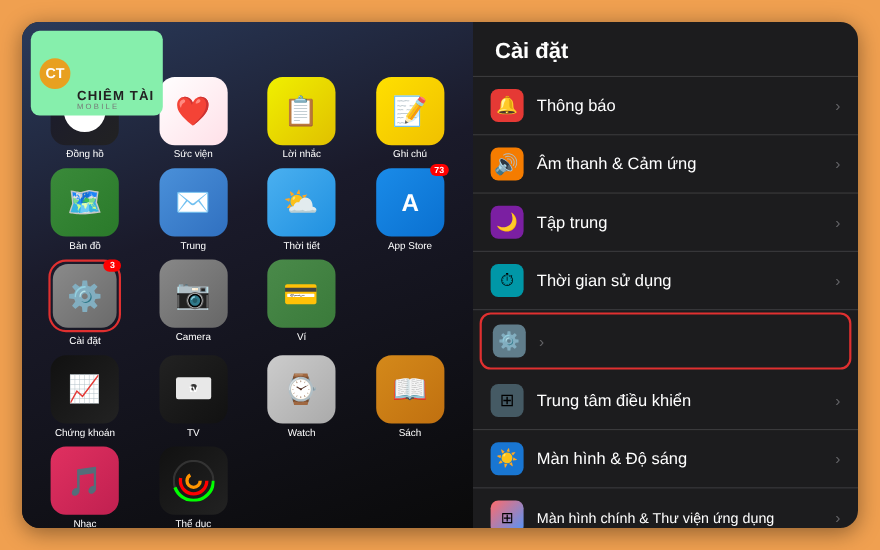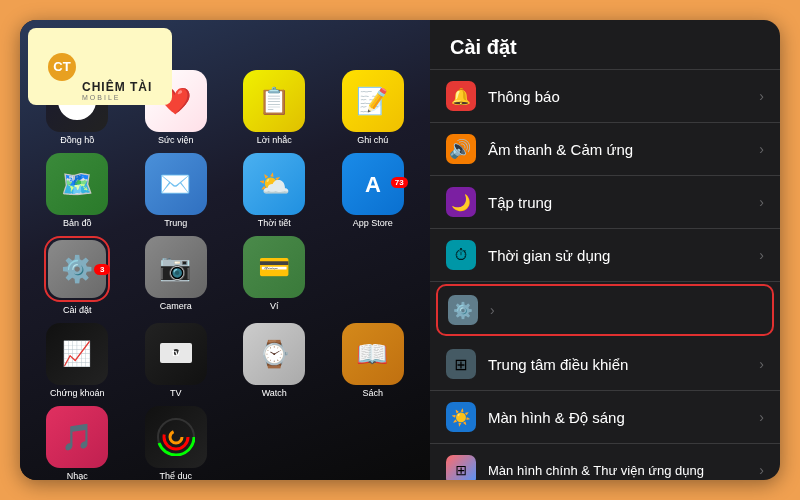--- a/index.html
+++ b/index.html
@@ -32,23 +32,23 @@
     .left-bg {
       position: absolute;
       inset: 0;
       background: linear-gradient(160deg, #2a3a5a 0%, #1a1a2a 40%, #0a0a0a 100%);
     }
     
     .logo {
       position: absolute;
       top: 8px;
       left: 8px;
-      background: #fef9c3;
+      background: #86efac;
       border-radius: 8px;
-      padding: 4px 20px;
+      padding: 4px 8px;
       display: flex;
       align-items: center;
       gap: 6px;
       z-index: 10;
     }
     .logo-icon {
       width: 28px;
       height: 28px;
       background: #e8a020;
       border-radius: 50%;
@@ -114,21 +114,20 @@
       top: -4px;
       right: -4px;
       background: red;
       color: white;
       font-size: 8px;
       font-weight: bold;
       border-radius: 8px;
       padding: 1px 4px;
       min-width: 16px;
       text-align: center;
-      margin-top: 28px;
     }
     
     .app-highlight {
       border: 2px solid #e03030;
       border-radius: 16px;
       padding: 2px;
     }
     
     .icon-dongho { background: linear-gradient(135deg, #1a1a2e, #222); }
     .icon-suckoe { background: linear-gradient(135deg, #fff, #f0f0f0); }

